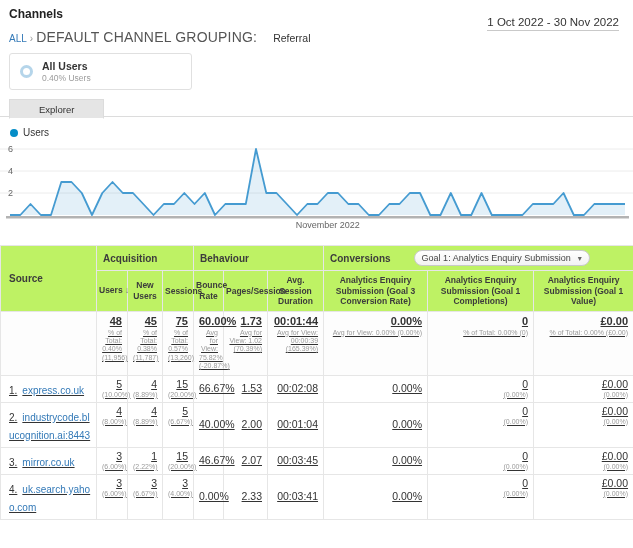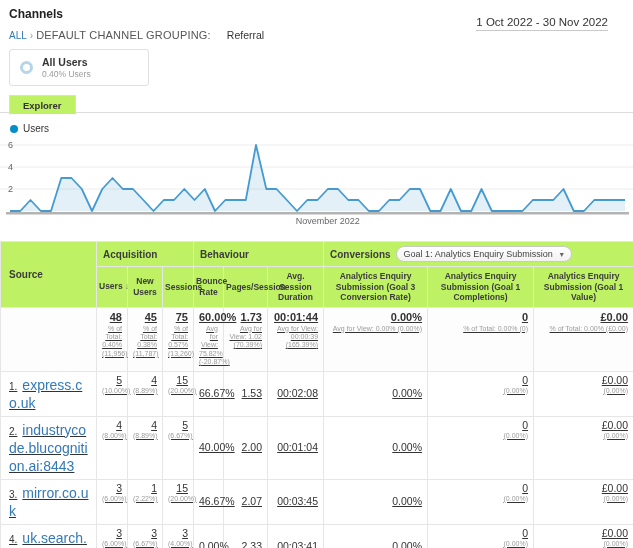--- a/index.html
+++ b/index.html
@@ -4,76 +4,76 @@
 <style>
   * { box-sizing: border-box; margin: 0; padding: 0; }
   html,body { width:633px; height:548px; }
   body {
     font-family: "Liberation Sans", sans-serif;
     color:#333; background:#fff; overflow:hidden; position:relative;
   }
   .report-header { padding:7px 10px 0 9px; position:relative; }
   .page-title { font-size:12px; font-weight:bold; color:#222; }
   .date-range {
-    position:absolute; top:16px; right:25px; font-size:11.5px; color:#333;
+    position:absolute; top:16px; right:14px; font-size:11.5px; color:#333;
     text-decoration:none; border-bottom:1px solid #c9c9c9; padding-bottom:2px; cursor:pointer;
   }
   .breadcrumb { margin-top:8px; font-size:10px; color:#666; }
   .breadcrumb a { color:#3379b7; text-decoration:none; }
   .breadcrumb .sep { margin:0 3px; color:#999; }
-  .breadcrumb .caps { font-size:11px; color:#555; letter-spacing:.2px; }
+  .breadcrumb .caps { font-size:14px; color:#555; letter-spacing:.2px; }
   .breadcrumb .val { font-size:10.5px; color:#333; margin-left:16px; }
 
   .segment-card {
     margin:8px 0 0 0; border:1px solid #e0e0e0; border-radius:3px; background:#fff;
-    width:140px; padding:6px 10px; display:flex; align-items:center; gap:9px; cursor:pointer;
+    width:183px; padding:6px 10px; display:flex; align-items:center; gap:9px; cursor:pointer;
   }
   .segment-circle { width:13px; height:13px; border:3px solid #b5d5ea; border-radius:50%; flex:0 0 auto; }
   .segment-name { font-size:10.5px; font-weight:bold; color:#333; }
   .segment-detail { font-size:8.5px; color:#9b9b9b; margin-top:1px; }
 
   .tab-bar { margin-top:8px; border-bottom:1px solid #dcdcdc; padding-left:9px; height:19px; }
   .tab {
-    display:inline-block; background:#bef264; border:1px solid #dcdcdc; border-bottom:1px solid #fff;
-    font-size:9.5px; font-weight:bold; color:#333; padding:4px 13px 3px; position:relative; top:1px; cursor:pointer;
+    display:inline-block; background:#e5e5e5; border:1px solid #dcdcdc; border-bottom:1px solid #fff;
+    font-size:9.5px; font-weight:normal; color:#333; padding:4px 29px 3px; position:relative; top:1px; cursor:pointer;
   }
   .subnav { padding:7px 0 6px 11px; border-bottom:1px solid #e7e7e7; }
   .subnav a { font-size:10.5px; color:#333; text-decoration:none; cursor:pointer; }
 
   .chart-section { padding-top:10px; }
   .legend { display:flex; align-items:center; gap:5px; padding-left:10px; font-size:10px; color:#333; }
   .legend-dot { width:8px; height:8px; border-radius:50%; background:#058dc7; }
   #chart-svg { display:block; margin-top:3px; }
 
   .table-section { margin-top:12px; }
   table { border-collapse:collapse; table-layout:fixed; width:633px; }
   th, td { border:1px solid #e6e6e6; }
   thead th { background:#bef264; color:#3c3c3c; }
   th.src-h { font-size:10px; font-weight:bold; text-align:left; padding:12px 8px; vertical-align:middle; }
   th.group-h { font-size:10px; font-weight:bold; text-align:left; padding:4px 6px; height:24px; }
   th.col-h { font-size:8.5px; font-weight:bold; text-align:center; padding:4px 2px; line-height:1.25; }
   .sort-arrow { color:#777; font-size:9px; margin-left:2px; cursor:pointer; }
-  .conv-head { display:flex; align-items:center; gap:5px; }
+  .conv-head { display:flex; align-items:center; gap:23px; }
   .goal-select {
     font-family:"Liberation Sans",sans-serif; font-size:9px; color:#444;
     background:linear-gradient(#fff,#f2f2f2); border:1px solid #c9c9c9; border-radius:8px;
     padding:2px 7px; display:inline-flex; align-items:center; gap:7px; cursor:pointer;
   }
   .goal-select .caret { font-size:8px; color:#666; }
 
   td { padding:2px 5px; vertical-align:top; background:#fff;text-decoration:underline; }
   td.num { text-align:right; }
   td.mid { vertical-align:middle;margin-left:20px; }
   .main-val { font-size:10.5px; color:#333; line-height:1.25; }
   .sub-val { font-size:7px; color:#9b9b9b; line-height:1.2; }
   tr.summary-row td { background:#fdfdfd; padding-top:3px; padding-bottom:4px; }
   tr.summary-row .main-val { font-weight:bold; font-size:11px; }
   .src-cell { padding:4px 4px 4px 8px; }
   .row-index { font-size:10px; color:#333; margin-right:5px; }
-  .source-link { font-size:14px; color:#3379b7; text-decoration:none; word-break:break-all; cursor:pointer; }
+  .source-link { font-size:10px; color:#3379b7; text-decoration:none; word-break:break-all; cursor:pointer; }
 </style>
 </head>
 <body>
 
 <div class="page">
 
   <div class="report-header">
     <div class="page-title">Channels</div>
     <a class="date-range">1 Oct 2022 - 30 Nov 2022</a>
     <div class="breadcrumb">

